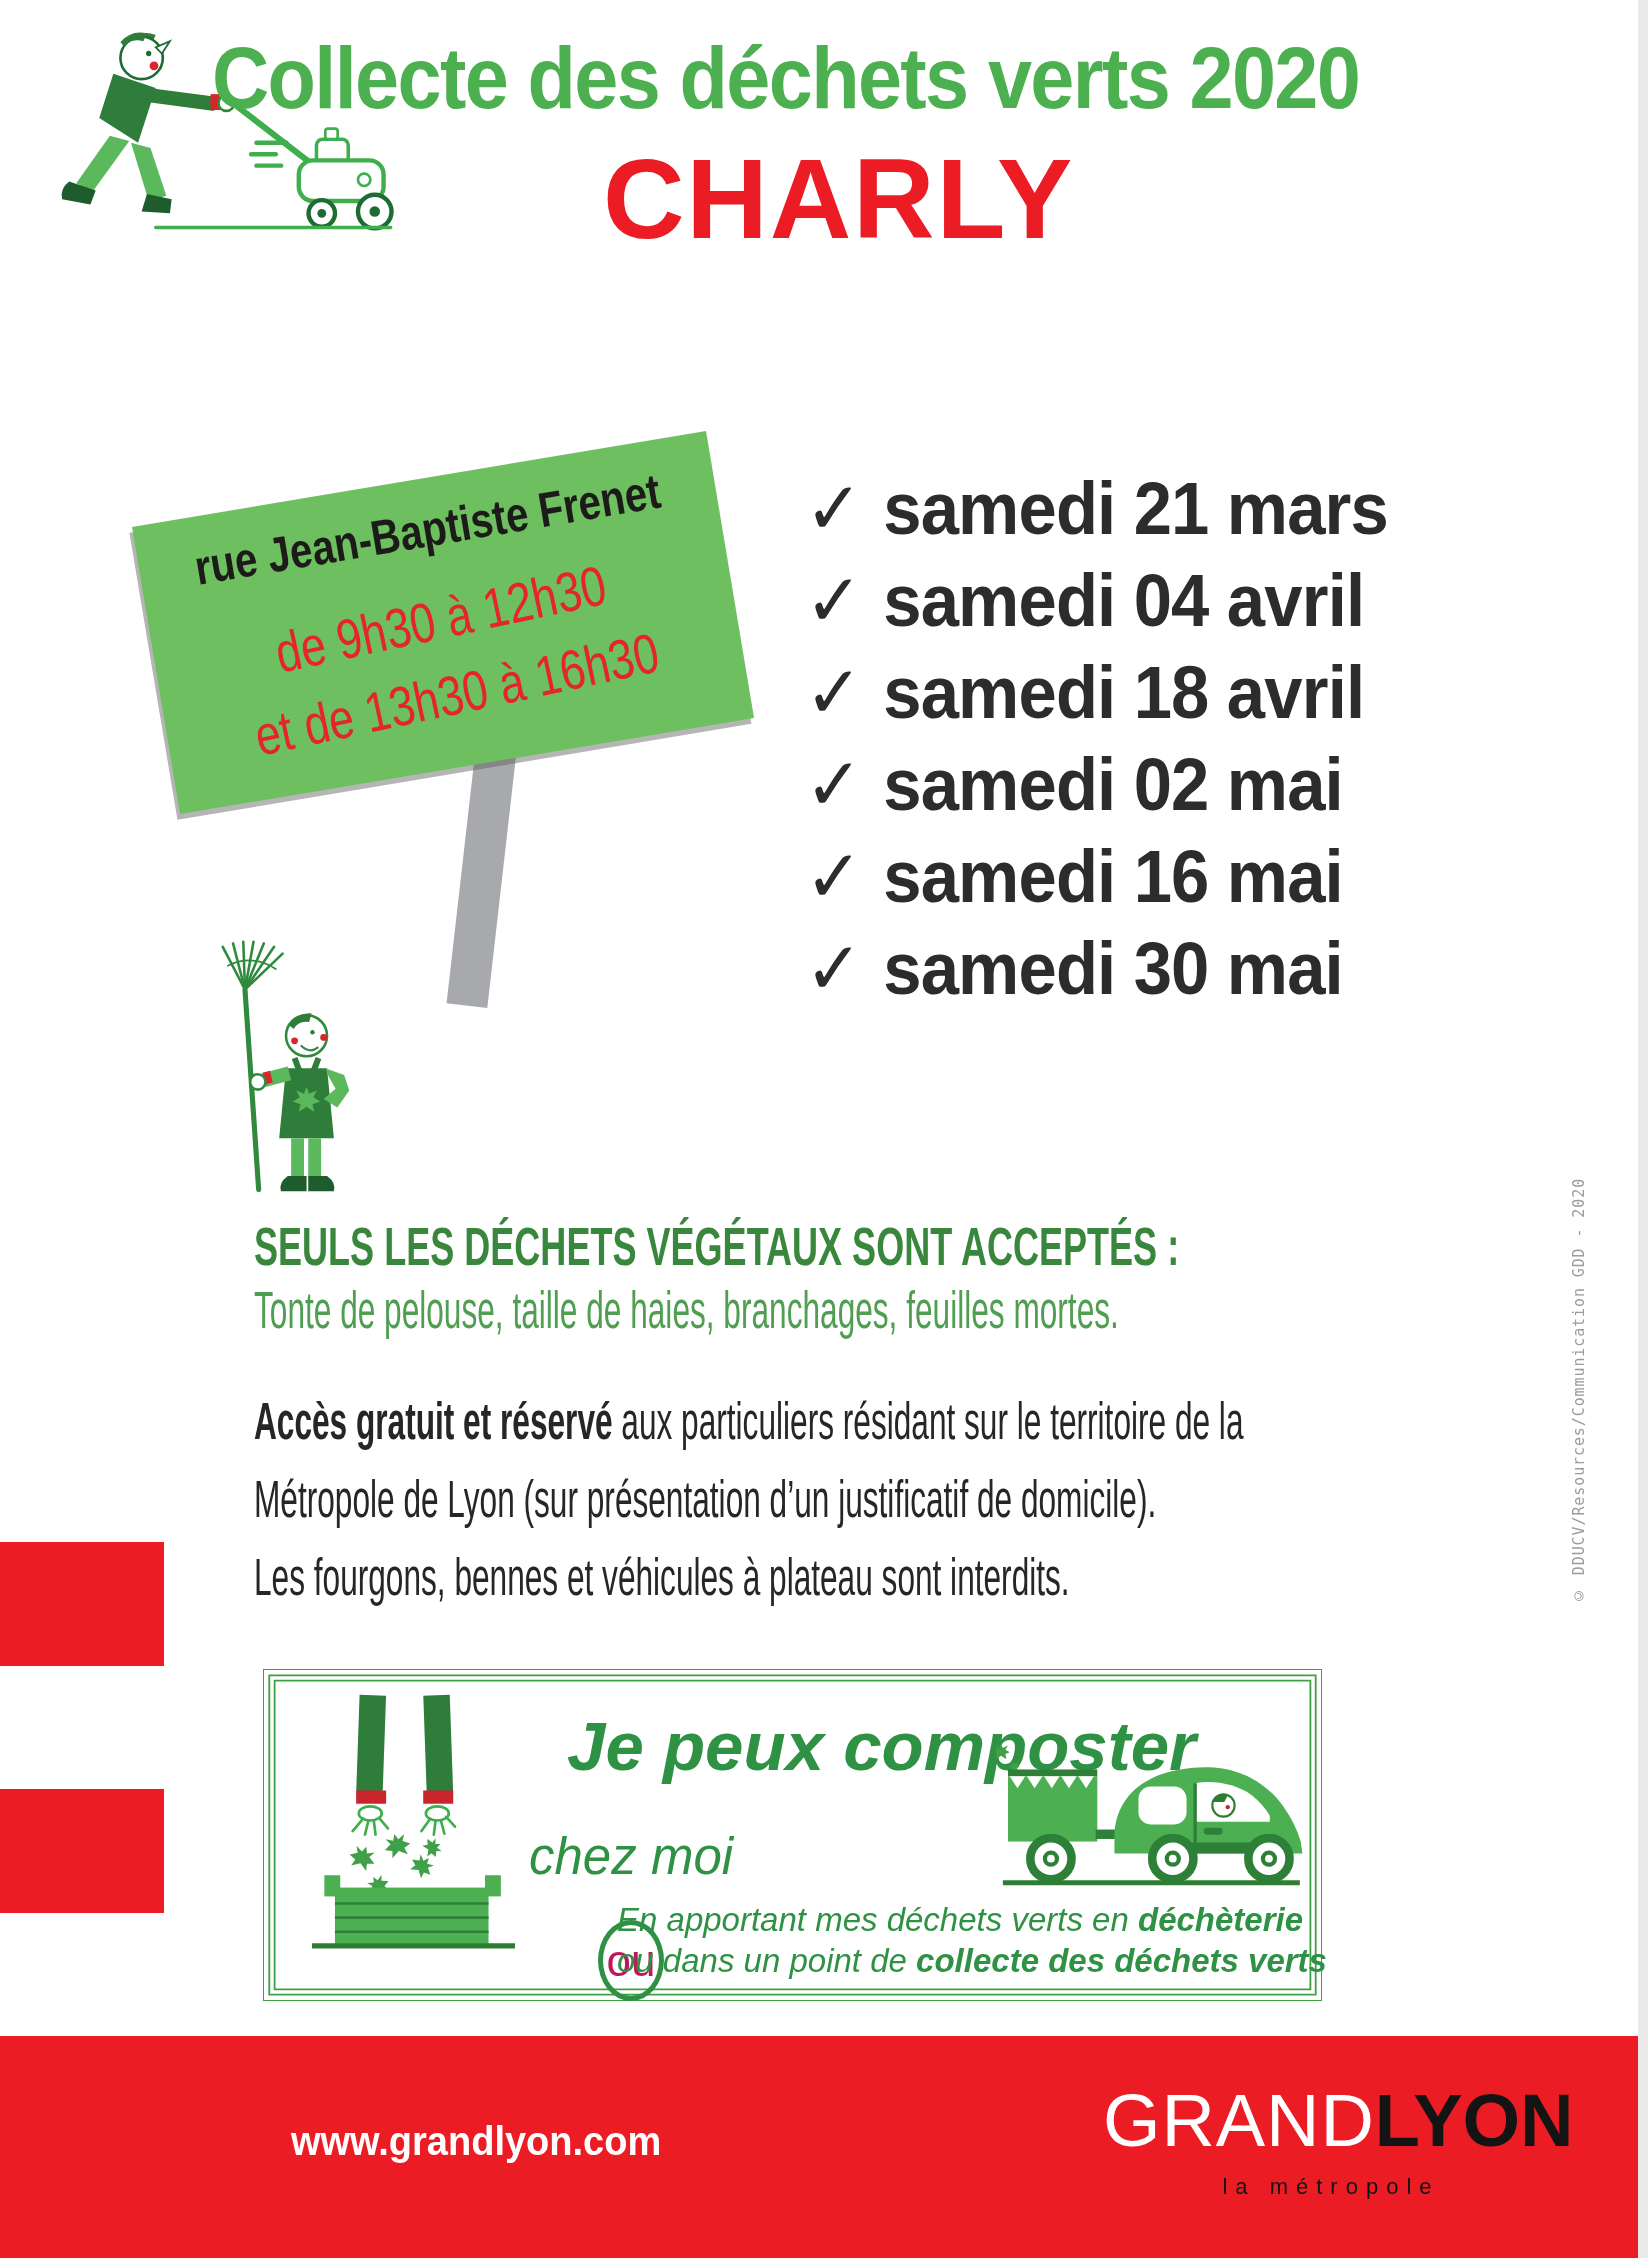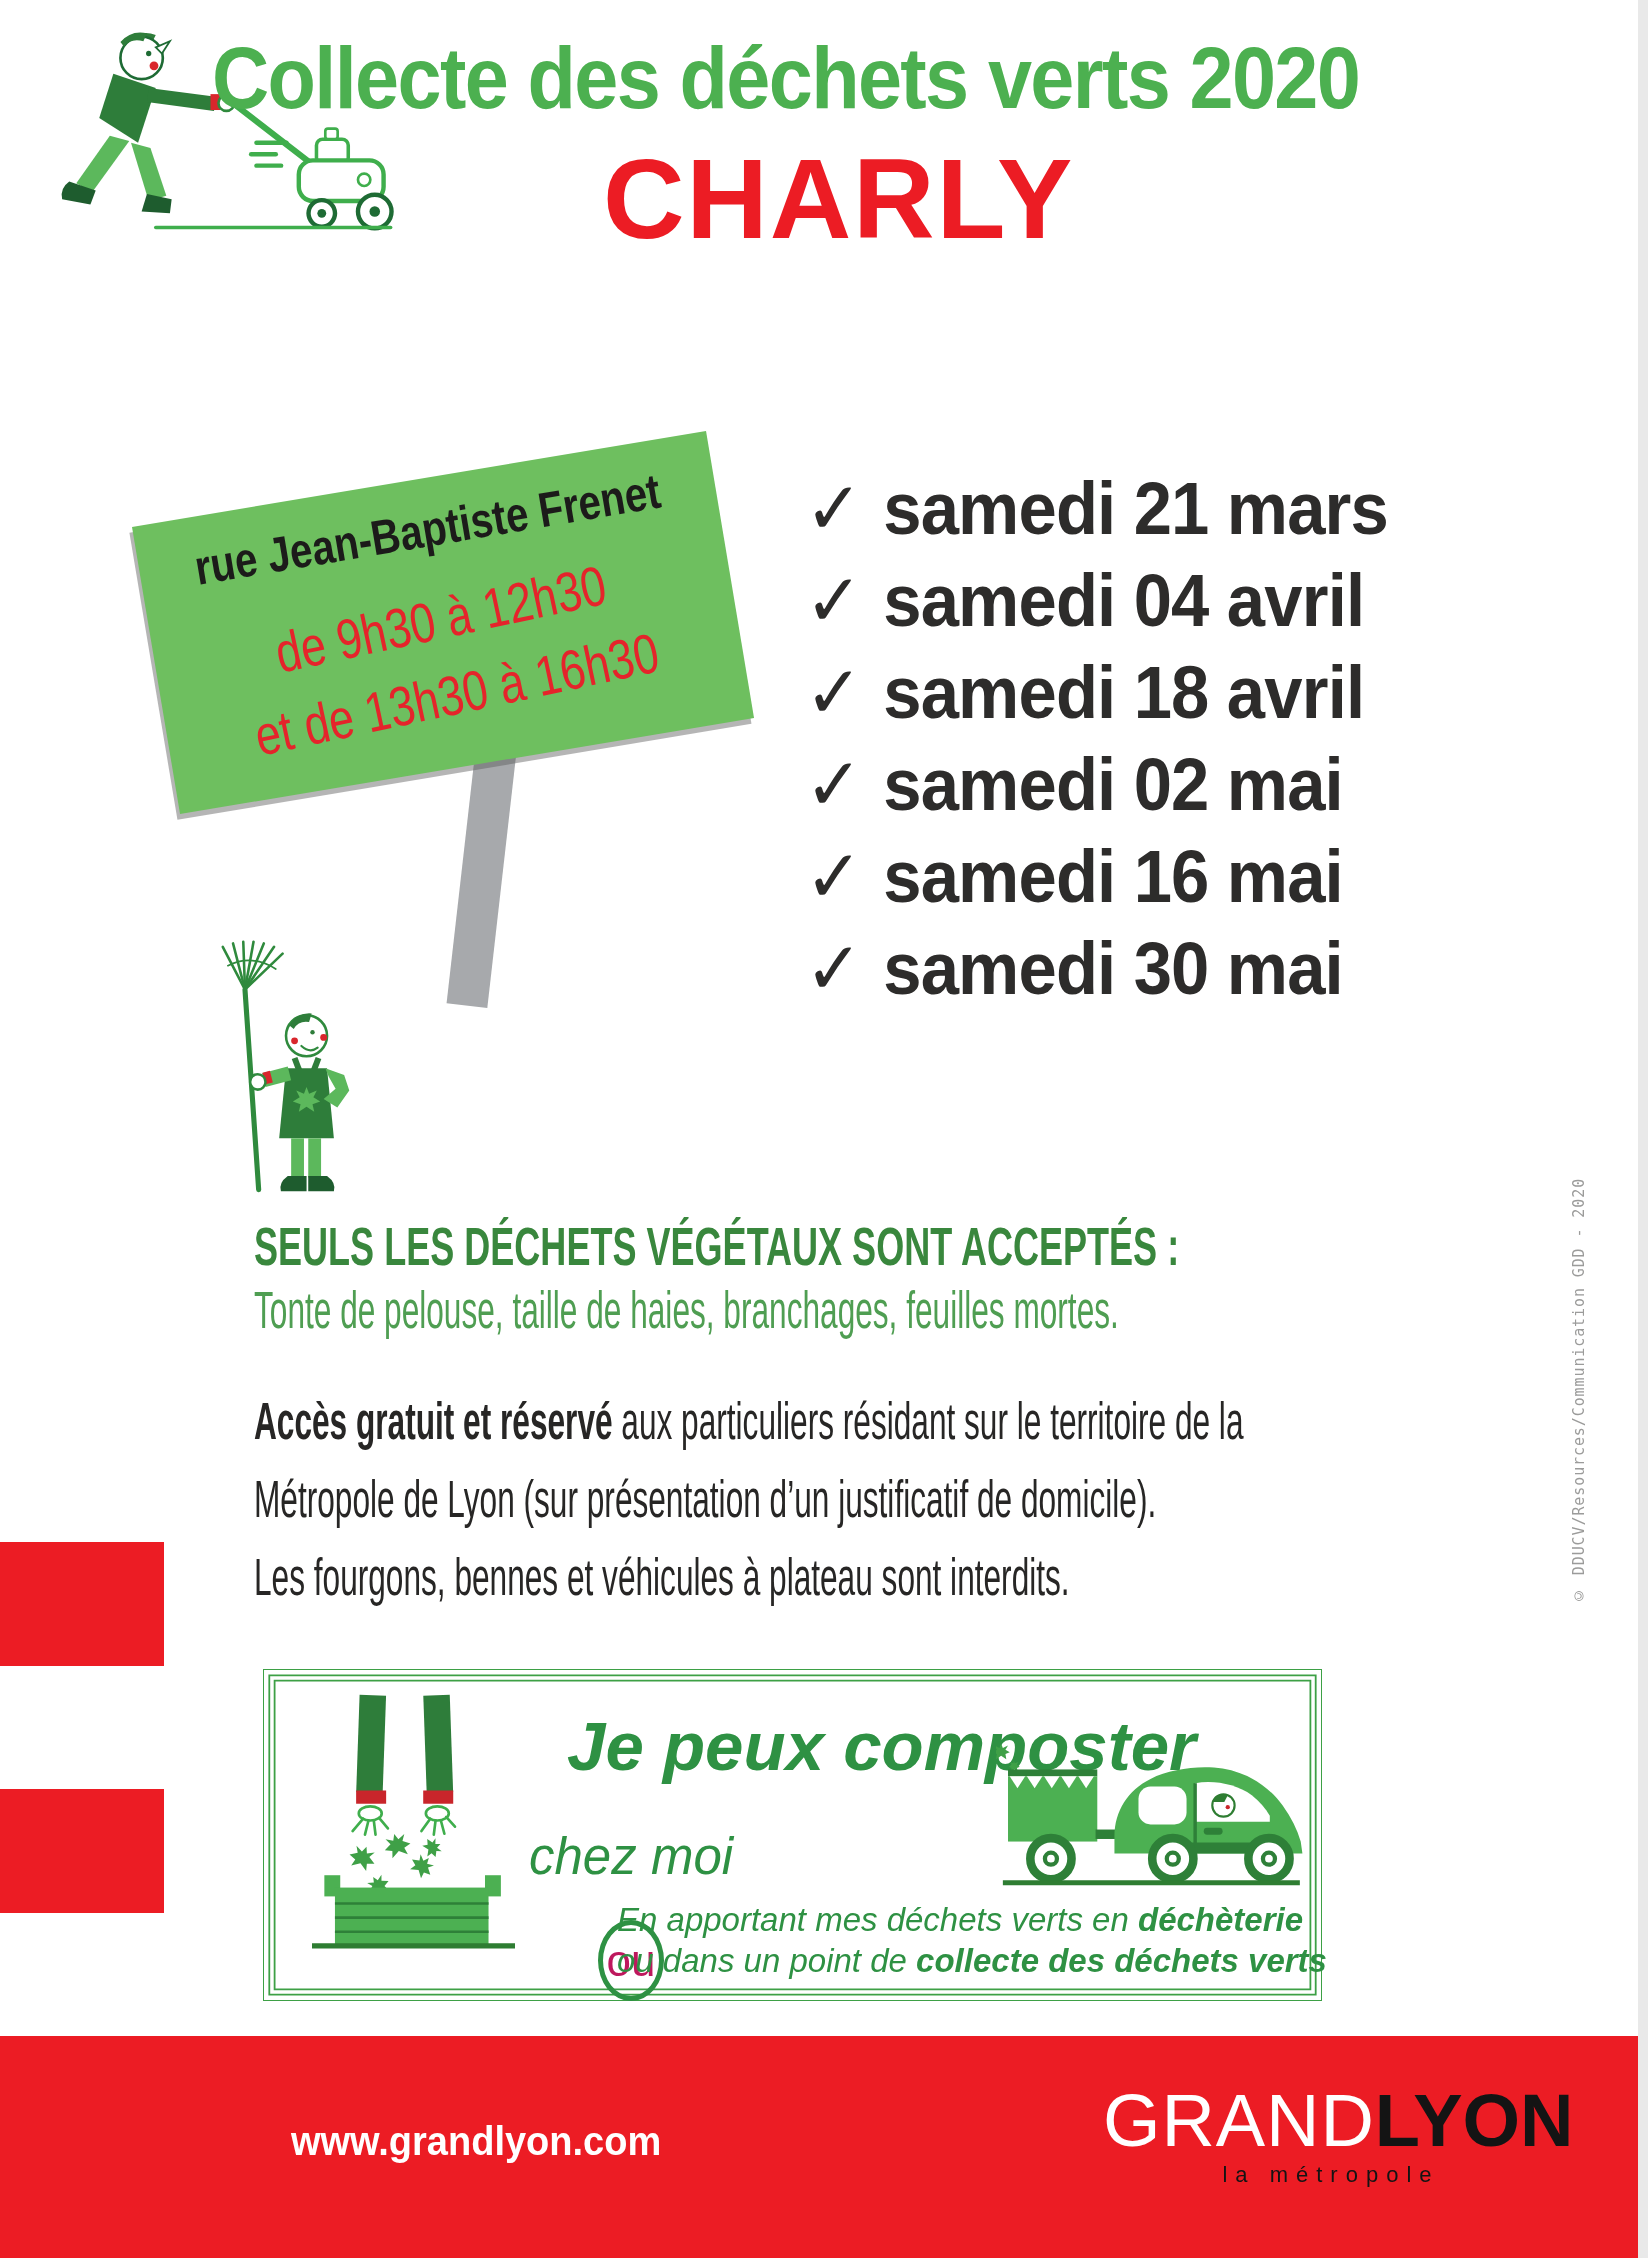--- a/index.html
+++ b/index.html
@@ -66,21 +66,21 @@
         font-style:italic;color:#2e9143;white-space:nowrap;}
   .note b{font-weight:bold;}
 
   
   .footer-bar{left:0;top:2036px;width:1649px;height:222px;background:#ec1c24;}
   .website{left:291px;top:2119px;font-size:40px;font-weight:bold;color:#ffffff;
            transform:scaleX(.95);transform-origin:left top;}
   .brand{left:1103px;top:2084px;width:448px;text-align:center;line-height:1;}
   .brand-grand{font-size:74px;font-weight:normal;color:#ffffff;letter-spacing:0.9px;}
   .brand-lyon{font-size:74px;font-weight:bold;color:#141414;}
-  .brand-tag{margin-top:6px;font-size:22px;letter-spacing:8px;margin-right:-8px;color:#141414;}
+  .brand-tag{margin-top:18px;font-size:22px;letter-spacing:8px;margin-right:-8px;color:#141414;}
 </style>
 </head>
 <body>
 
 <div class="page">
 
   <svg class="abs" style="left:25px;top:12.4px;" width="371" height="219" viewBox="0 0 420 248">
 
     <path d="M112,38 q16,-20 36,-12 l-8,16 z" fill="#2e7d3a"></path>
     <circle cx="132" cy="52" r="24" fill="#ffffff" stroke="#1e6b34" stroke-width="3"></circle>

